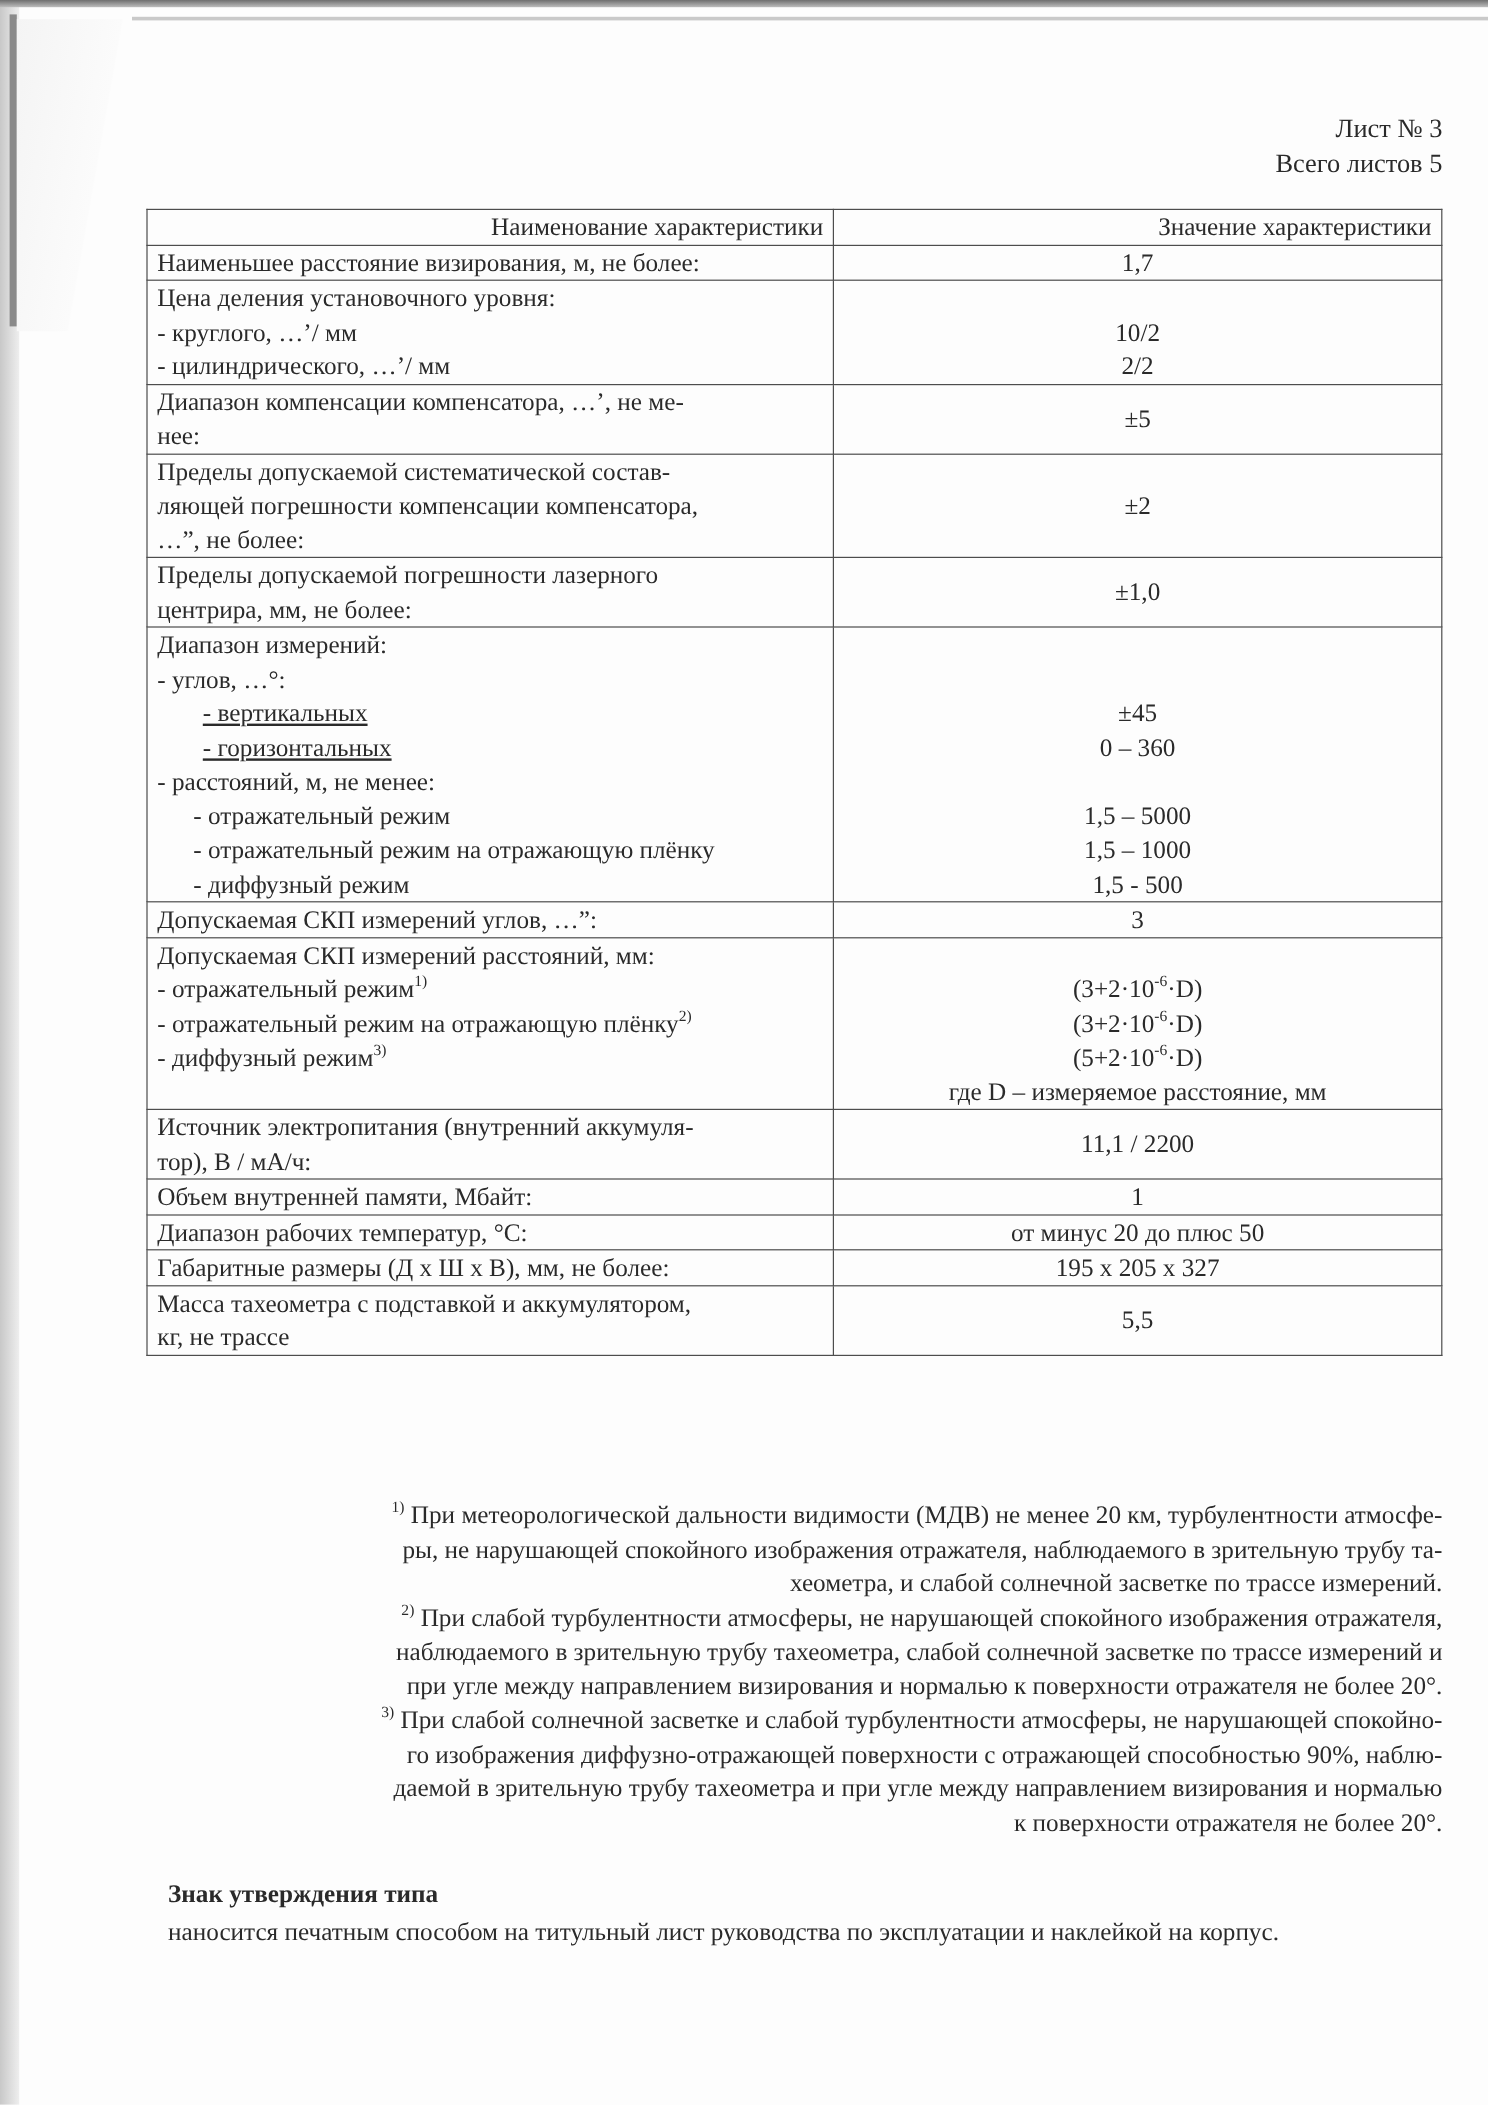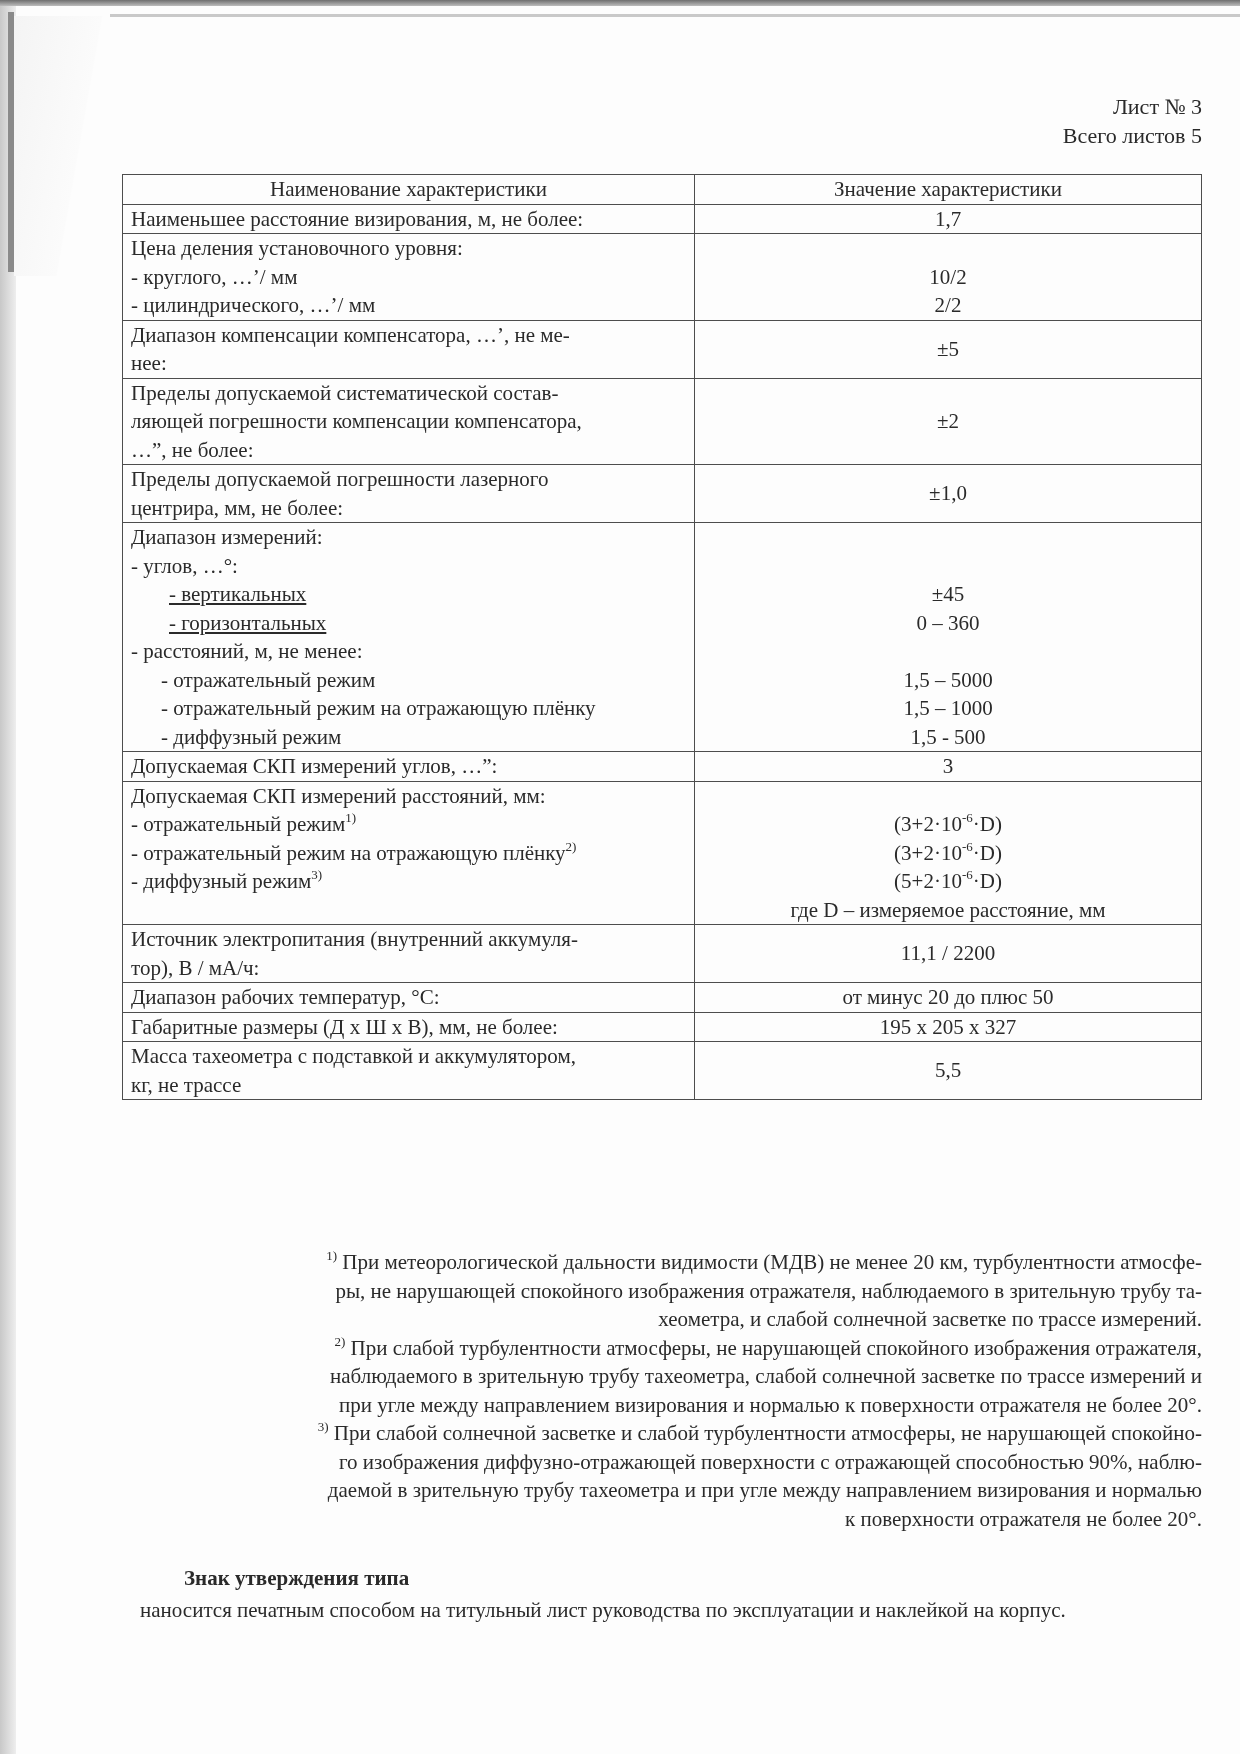--- a/index.html
+++ b/index.html
@@ -13,32 +13,32 @@
   .scan-left-dark { position: absolute; left: 8px; top: 12px; width: 6px; height: 260px; background: #8a8a8a; }
   .fold { position: absolute; left: 14px; top: 16px; width: 100px; height: 260px; background: linear-gradient(100deg, #f4f4f4 0%, #fbfbfb 60%, transparent 61%); }
 
   .sheet-info { position: absolute; right: 38px; top: 92px; text-align: right; font-size: 22px; line-height: 29px; }
 
   table.spec {
     position: absolute; left: 122px; top: 174px; width: 1080px;
     border-collapse: collapse; font-size: 21px; line-height: 28.5px;
   }
   table.spec th, table.spec td { border: 1.5px solid #4d4d4d; padding: 0 8px; vertical-align: top; }
-  table.spec th { font-weight: normal; text-align: center; }
+  table.spec th { font-weight: normal; text-align: right; }
   table.spec td.name { width: 555px; text-align: left; }
   table.spec td.val { text-align: center; vertical-align: middle; }
   .ind1 { padding-left: 38px; display: block; text-decoration: underline; }
   .ind2 { padding-left: 30px; display: block; }
   .line { display: block; }
   .blank { display: block; height: 28.5px; }
   sup { font-size: 13px; line-height: 0; vertical-align: 9px; }
 
   .notes { position: absolute; left: 140px; top: 1248px; width: 1062px; font-size: 21px; line-height: 28.5px; }
   .notes p { margin: 0; text-align: right; }
-  .stamp-title { position: absolute; left: 140px; top: 1566px; font-size: 21px; font-weight: bold; margin-left: 44px; }
+  .stamp-title { position: absolute; left: 140px; top: 1566px; font-size: 21px; font-weight: bold; }
   .stamp-text { position: absolute; left: 140px; top: 1594px; width: 1062px; font-size: 21px; line-height: 32px; text-align: justify; }
 </style>
 </head>
 <body>
 
 <div class="scan-left"></div>
 <div class="scan-left-dark"></div>
 <div class="scan-top"></div>
 <div class="scan-top2"></div>
 <div class="fold"></div>
@@ -163,20 +163,28 @@
     <tr>
       <td class="name">
         <span class="line">Источник электропитания (внутренний аккумуля-</span>
         <span class="line">тор), В / мА/ч:</span>
       </td>
       <td class="val">
         <span class="line">11,1 / 2200</span>
       </td>
     </tr>
 
+    <tr>
+      <td class="name">
+        <span class="line">Объем внутренней памяти, Мбайт:</span>
+      </td>
+      <td class="val">
+        <span class="line">1</span>
+      </td>
+    </tr>
 
     <tr>
       <td class="name">
         <span class="line">Диапазон рабочих температур, °С:</span>
       </td>
       <td class="val">
         <span class="line">от минус 20 до плюс 50</span>
       </td>
     </tr>
 

